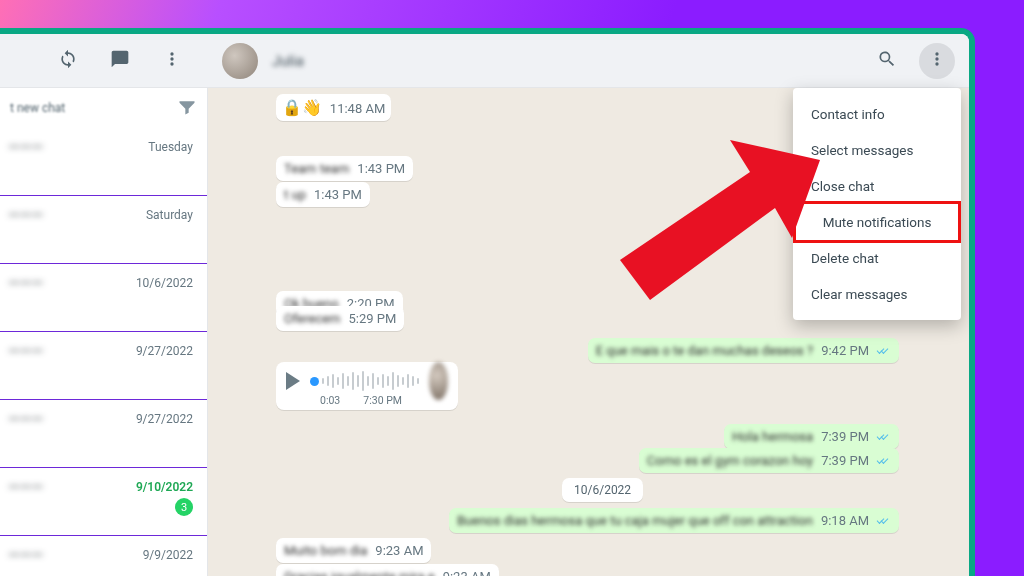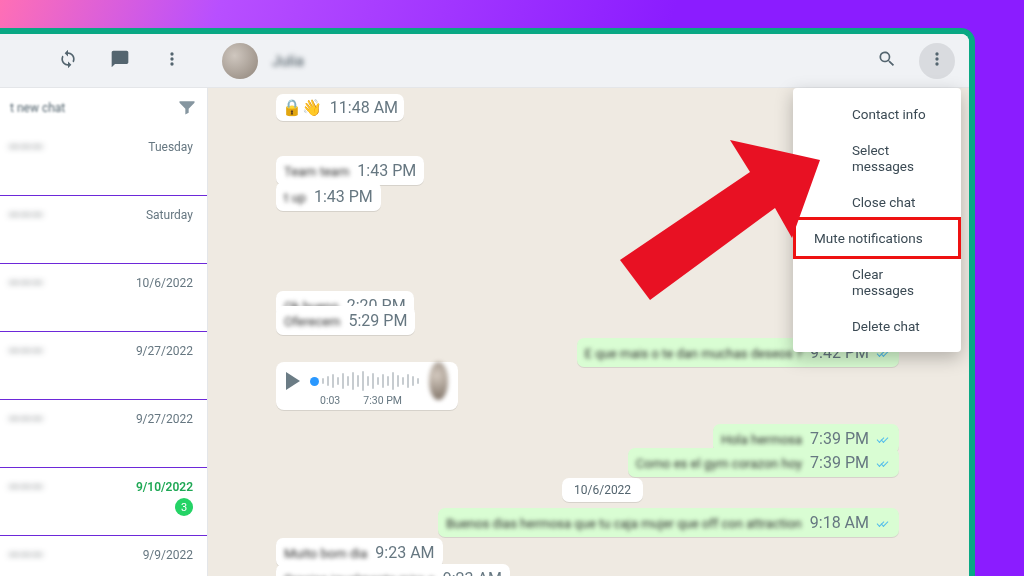--- a/index.html
+++ b/index.html
@@ -33,41 +33,41 @@
   .chat-list { flex: 1; overflow: hidden; }
   .chat-item { height: 68px; border-bottom: 1px solid #6d28d9; padding: 10px 14px 0 8px; position: relative; }
   .chat-item .name { font-size: 15px; color: #111b21; filter: blur(3px); white-space: nowrap; overflow: hidden; }
   .chat-item .date { position: absolute; right: 14px; top: 12px; font-size: 12px; color: #667781; }
   .chat-item .date.unread { color: #1fa855; font-weight: 600; margin-left: 20px; }
   .badge { position: absolute; right: 14px; top: 30px; background: #25d366; color: #fff; font-size: 11px; min-width: 18px; height: 18px; border-radius: 9px; display: flex; align-items: center; justify-content: center; padding: 0 4px; }
   .chat-area { flex: 1; background: #efeae2; position: relative; overflow: hidden; }
   .msg { position: absolute; background: #fff; border-radius: 7px; padding: 5px 8px 5px 8px; box-shadow: 0 1px 0.5px rgba(0,0,0,.1); font-size: 13px; display: flex; align-items: baseline; gap: 8px; }
   .msg.out { background: #d9fdd3; }
   .msg .body-text { color: #303030; filter: blur(2.3px); white-space: nowrap; }
-  .msg .time { font-size: 16px; color: #667781; white-space: nowrap; }
+  .msg .time { font-size: 13px; color: #667781; white-space: nowrap; }
   .ticks { width: 14px; height: 10px; display: inline-block; position: relative; top: 1px; }
   .ticks::before, .ticks::after { content: ""; position: absolute; width: 6px; height: 3px; border-left: 1.5px solid #53bdeb; border-bottom: 1.5px solid #53bdeb; transform: rotate(-45deg); }
   .ticks::before { left: 0; top: 2px; }
   .ticks::after { left: 4px; top: 2px; }
   .date-chip { position: absolute; background: #fff; color: #54656f; font-size: 12px; padding: 5px 12px; border-radius: 7px; box-shadow: 0 1px 0.5px rgba(0,0,0,.1); }
   .voice { position: absolute; background: #fff; border-radius: 8px; box-shadow: 0 1px 0.5px rgba(0,0,0,.1); padding: 6px 10px 16px 10px; display: flex; align-items: center; gap: 10px; }
   .play { width: 0; height: 0; border-left: 14px solid #6b7c85; border-top: 9px solid transparent; border-bottom: 9px solid transparent; }
   .wave { width: 130px; height: 24px; position: relative; display: flex; align-items: center; gap: 3px; }
   .wave .dot { width: 9px; height: 9px; background: #2a98ff; border-radius: 50%; }
   .wave .bar { width: 2px; background: #c7ccd0; border-radius: 1px; }
   .voice .av { width: 38px; height: 38px; border-radius: 50%; background: radial-gradient(circle at 40% 35%, #d4cac0, #7b6e62); filter: blur(2px); }
   .voice .t { position: absolute; bottom: 3px; font-size: 10.5px; color: #667781; }
   .voice .t.left { left: 44px; }
   .voice .t.right { right: 56px; }
   .menu {
     position: absolute; top: 54px; right: 8px; width: 168px; background: #fff; border-radius: 4px;
     box-shadow: 0 6px 18px rgba(0,0,0,.25); padding: 8px 0; z-index: 50;
   }
-  .menu-item { padding: 10px 18px; font-size: 13.5px; color: #3b4a54; cursor: pointer; margin-left: 41px; }
-  .menu-item.highlight { border: 3px solid #e11; margin: -3px 0; position: relative; z-index: 2; }
+  .menu-item { padding: 10px 18px; font-size: 13.5px; color: #3b4a54; cursor: pointer; }
+  .menu-item.highlight { border: 3px solid #e11; margin: -3px 0; position: relative; z-index: 2; text-align: center; }
   .arrow {
     position: absolute; left: 560px; top: 140px; width: 260px; height: 180px; z-index: 60; pointer-events: none;
   }
   .arrow svg { width: 100%; height: 100%; }
   .mini { font-size: 12px; filter: blur(1px); color: #54656f; }
 </style>
 </head>
 <body>
 
 <div class="window">
@@ -249,22 +249,22 @@
         <span class="time">9:23 AM</span>
       </div>
     </div>
   </div>
 
   <div class="menu" id="dropdown">
       <div class="menu-item">Contact info</div>
       <div class="menu-item">Select messages</div>
       <div class="menu-item">Close chat</div>
       <div class="menu-item highlight">Mute notifications</div>
+      <div class="menu-item">Delete chat</div>
       <div class="menu-item">Clear messages</div>
-      <div class="menu-item">Delete chat</div>
     </div>
 
 </div>
 
 <div class="arrow">
   <svg viewBox="0 0 260 180">
     <polygon fill="#e81123" points="260,20 170,0 190,32 60,120 90,160 215,68 232,98"></polygon>
   </svg>
 </div>
 

